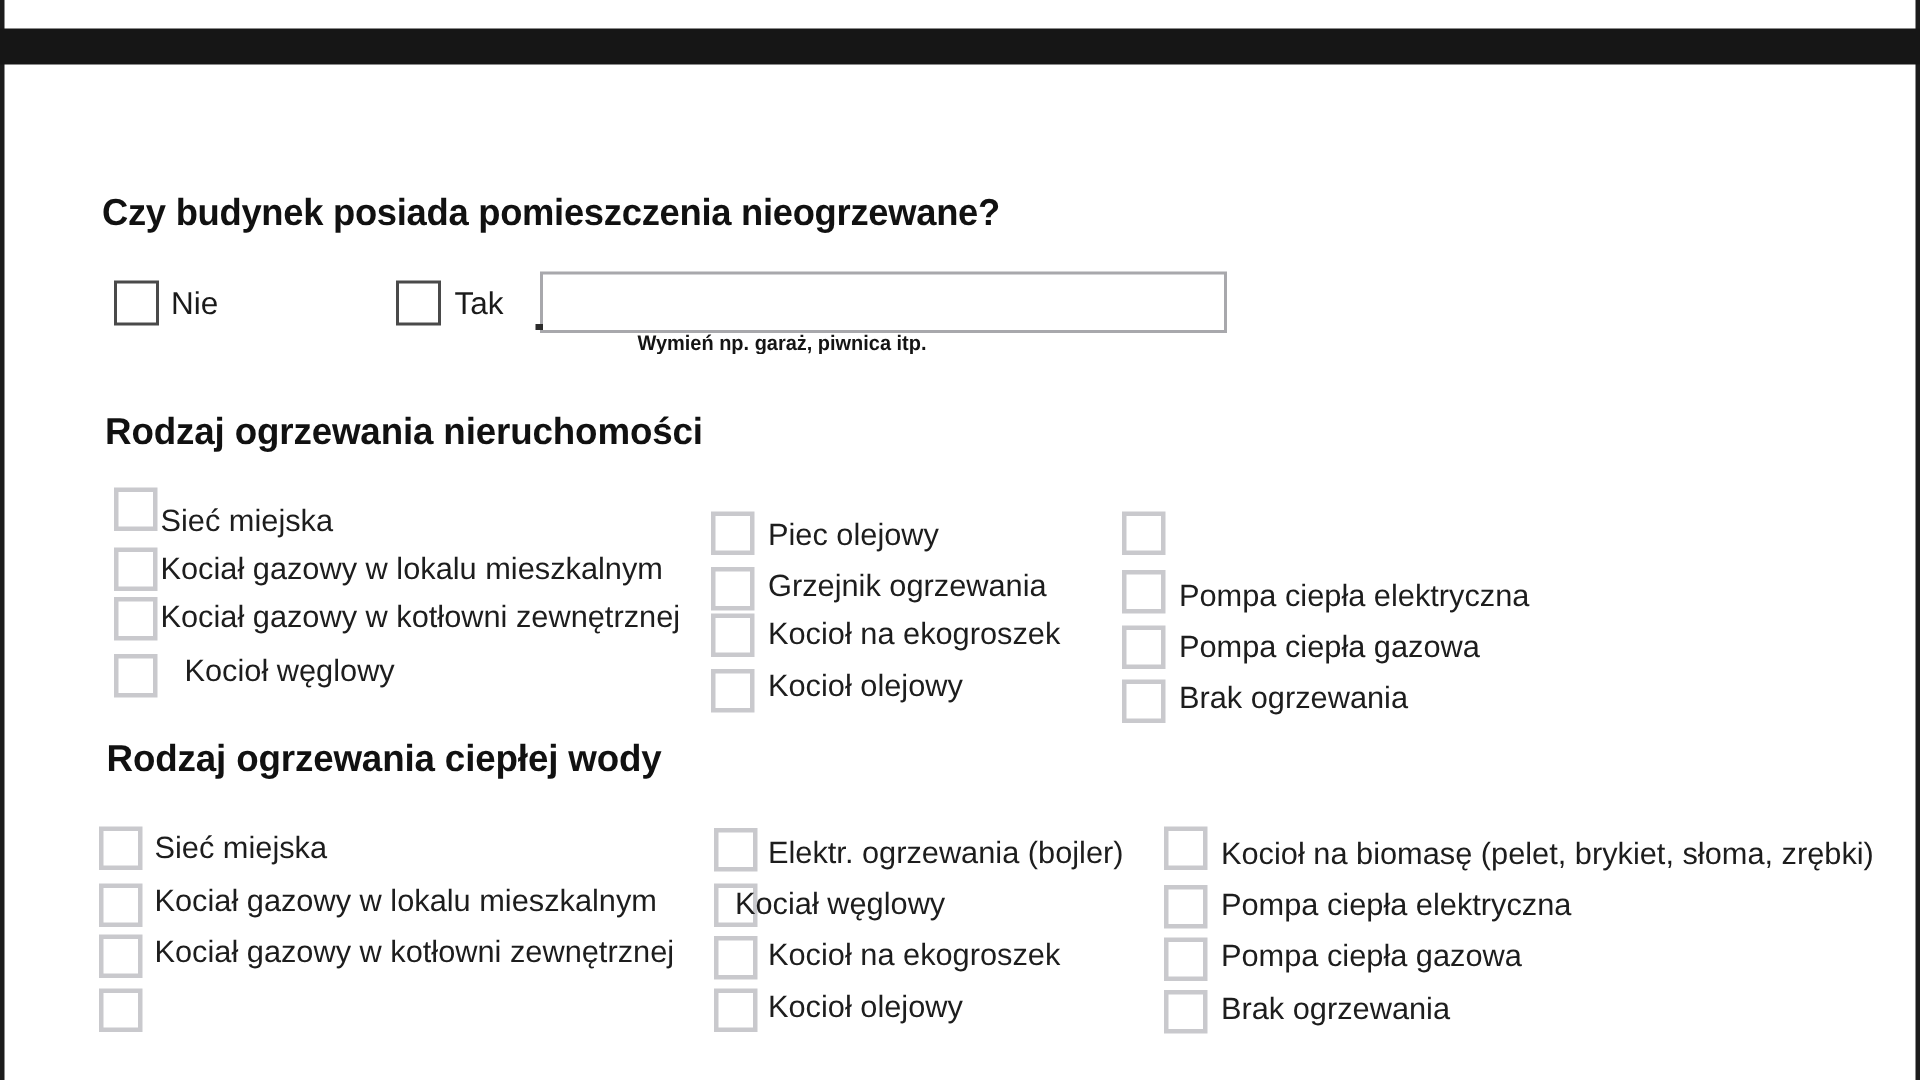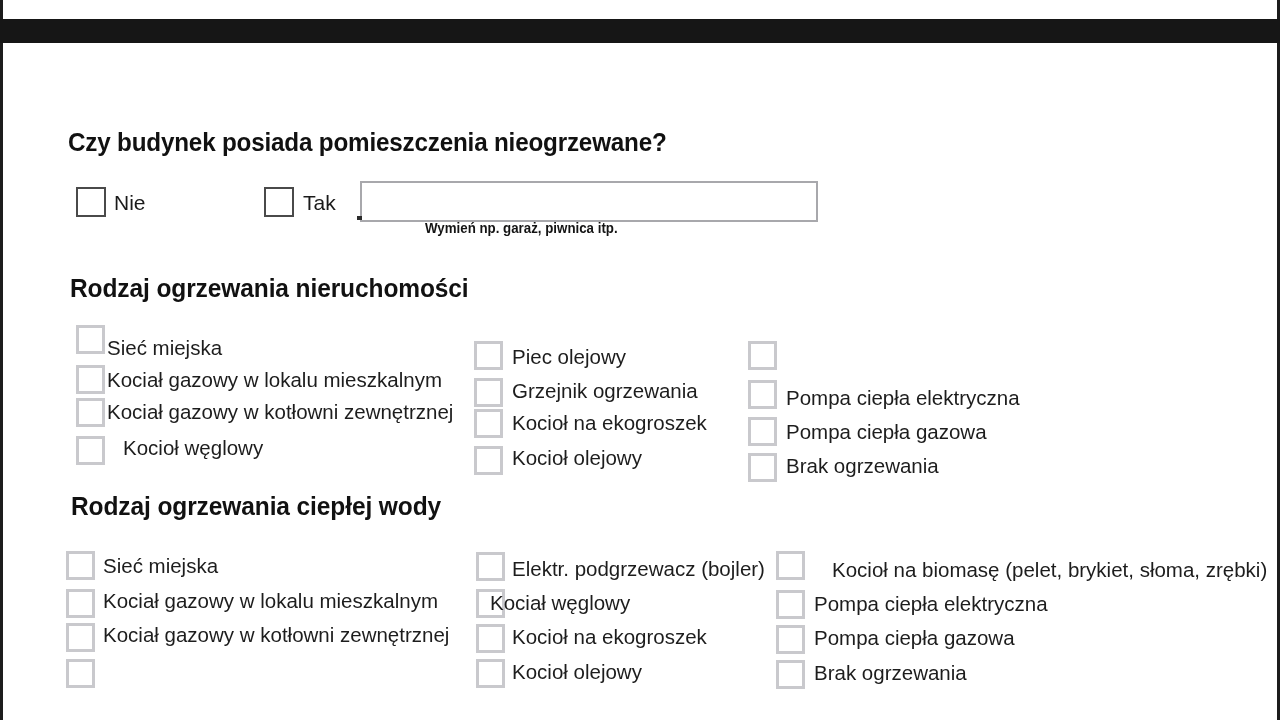--- a/index.html
+++ b/index.html
@@ -208,33 +208,33 @@
 
   <div class="cb cb-light" style="left:66px; top:589px;"></div>
   <div class="opt-label" style="left:103px; top:589px;">Kociał gazowy w lokalu mieszkalnym</div>
 
   <div class="cb cb-light" style="left:66px; top:623px;"></div>
   <div class="opt-label" style="left:103px; top:623px;">Kociał gazowy w kotłowni zewnętrznej</div>
 
   <div class="cb cb-light" style="left:66px; top:659px;"></div>
 
   <div class="cb cb-light" style="left:476px; top:552px;"></div>
-  <div class="opt-label" style="left:512px; top:557px;">Elektr. podgrzewacz (bojler)</div>
+  <div class="opt-label" style="left:512px; top:557px;">Elektr. ogrzewania (bojler)</div>
 
   <div class="cb cb-light" style="left:476px; top:589px;"></div>
   <div class="opt-label" style="left:490px; top:591px;">Kociał węglowy</div>
 
   <div class="cb cb-light" style="left:476px; top:624px;"></div>
   <div class="opt-label" style="left:512px; top:625px;">Kocioł na ekogroszek</div>
 
   <div class="cb cb-light" style="left:476px; top:659px;"></div>
   <div class="opt-label" style="left:512px; top:660px;">Kocioł olejowy</div>
 
   <div class="cb cb-light" style="left:776px; top:551px;"></div>
-  <div class="opt-label" style="left:814px; top:558px;margin-left:18px;">Kocioł na biomasę (pelet, brykiet, słoma, zrębki)</div>
+  <div class="opt-label" style="left:814px; top:558px;">Kocioł na biomasę (pelet, brykiet, słoma, zrębki)</div>
 
   <div class="cb cb-light" style="left:776px; top:590px;"></div>
   <div class="opt-label" style="left:814px; top:592px;">Pompa ciepła elektryczna</div>
 
   <div class="cb cb-light" style="left:776px; top:625px;"></div>
   <div class="opt-label" style="left:814px; top:626px;">Pompa ciepła gazowa</div>
 
   <div class="cb cb-light" style="left:776px; top:660px;"></div>
   <div class="opt-label" style="left:814px; top:661px;">Brak ogrzewania</div>
 

